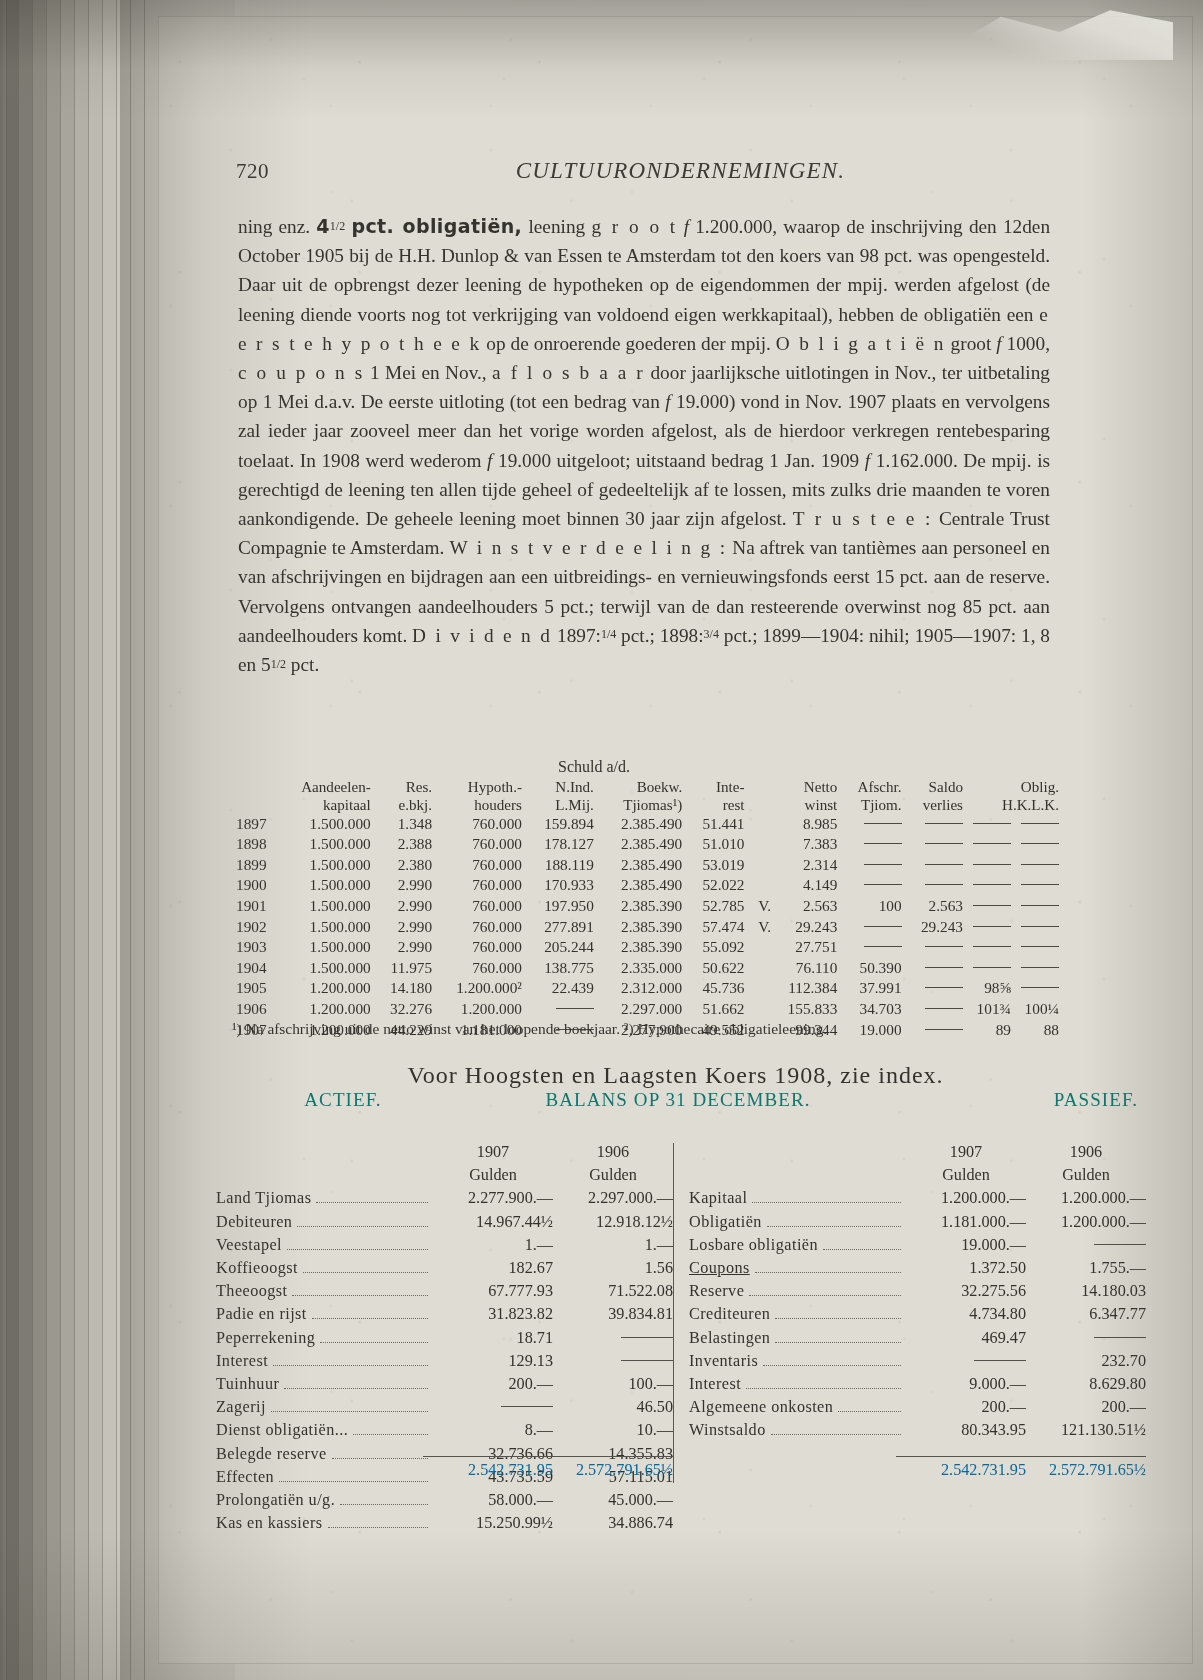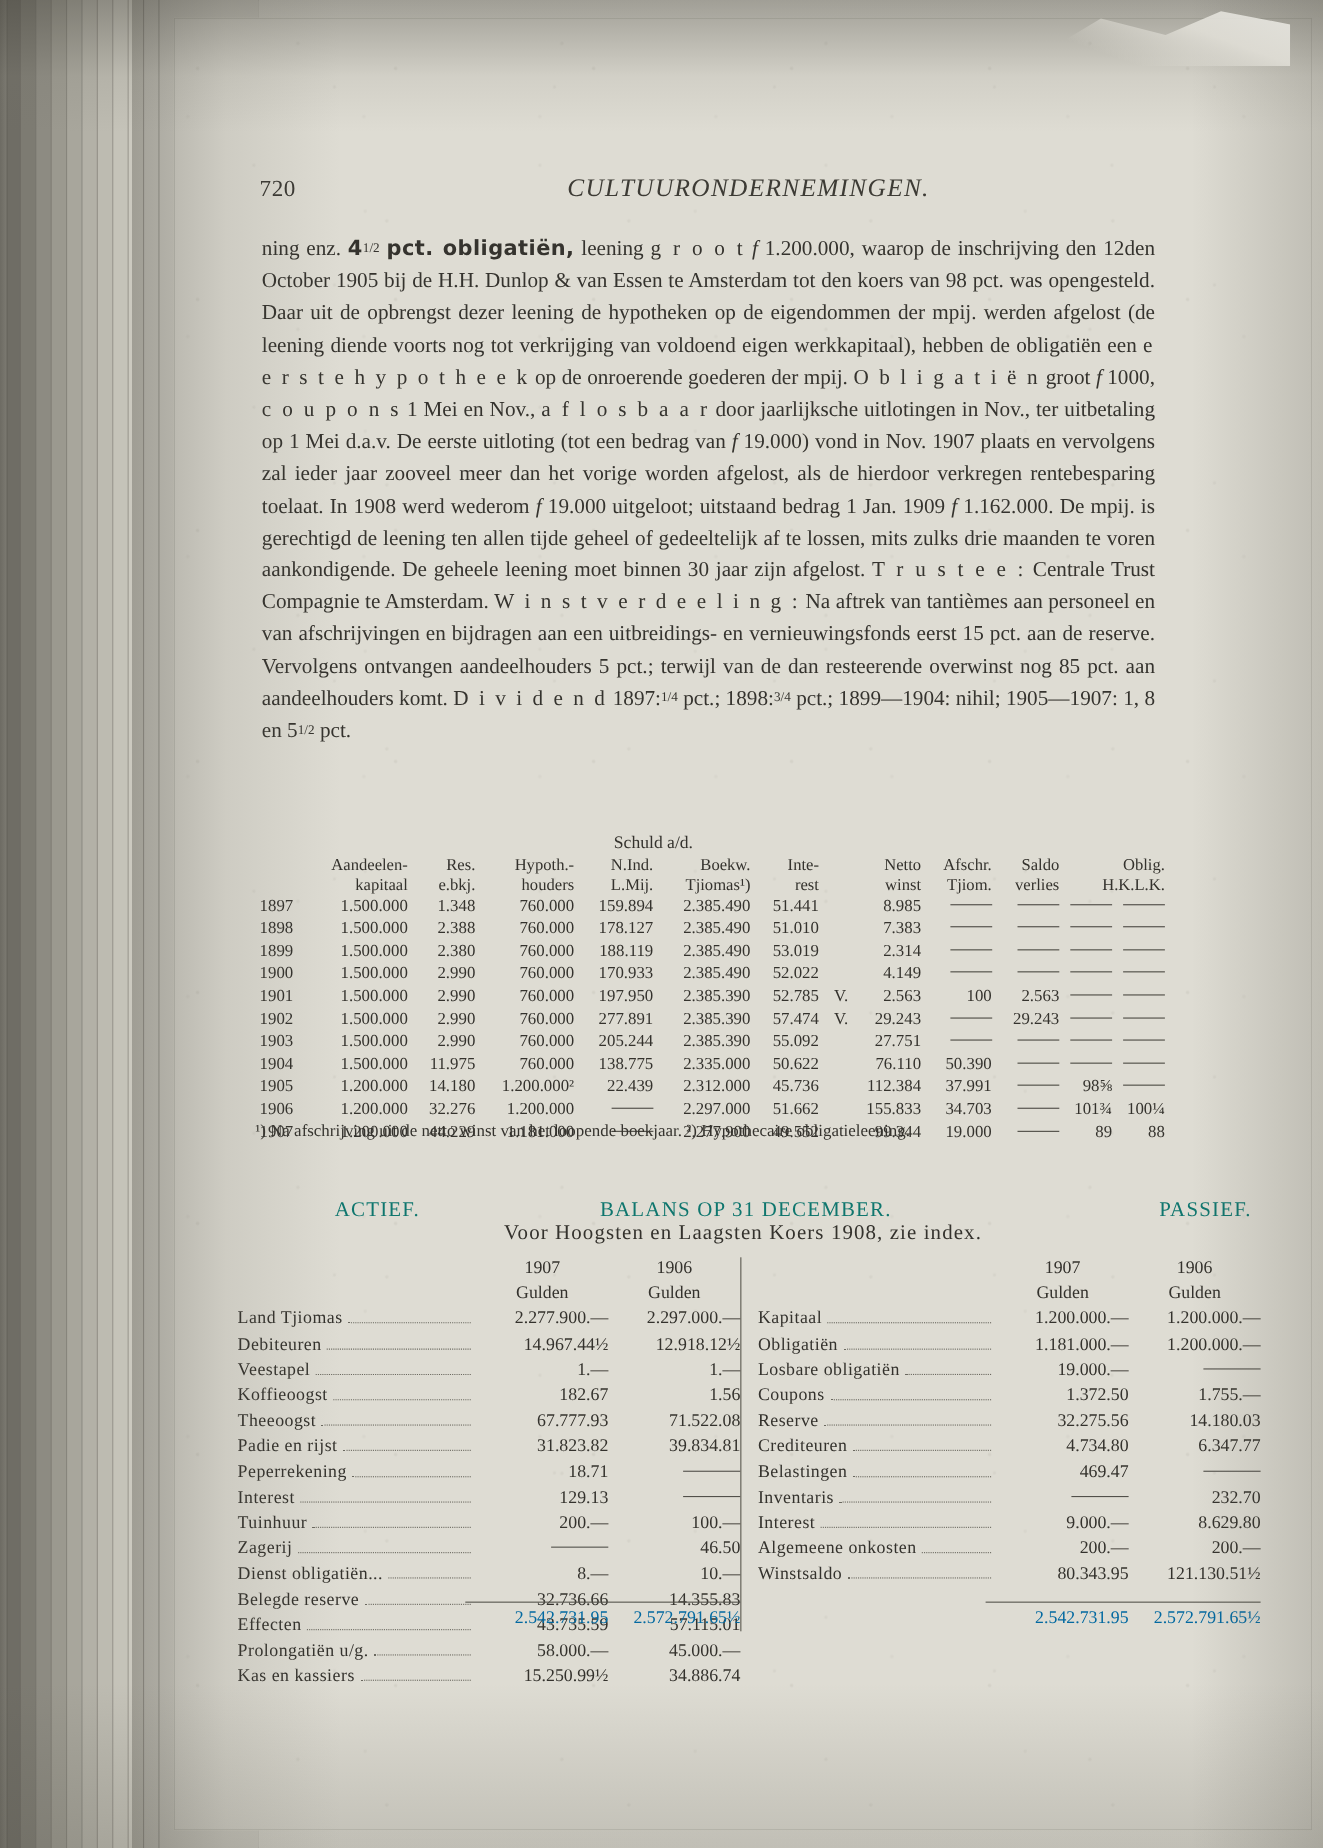--- a/index.html
+++ b/index.html
@@ -141,22 +141,22 @@
     display:inline-block;width:38px;height:0;
     border-top:1.7px solid #4b4942;
     vertical-align:.32em;
   }
 
   .footnote{
     position:absolute;left:74px;top:1003px;width:880px;
     font-size:15.4px;line-height:19px;color:#35332e;
   }
   .voorregel{
-    position:absolute;left:0;top:1094px;width:1035px;text-align:center;
-    font-size:19px;letter-spacing:1px;color:#34322d;
+    position:absolute;left:0;top:1046px;width:1035px;text-align:center;
+    font-size:24px;letter-spacing:1px;color:#34322d;
   }
 
   
   .balans-head{
     position:absolute;left:60px;top:1073px;width:920px;
     display:flex;font-size:19px;letter-spacing:1.1px;color:#0f766e;
   }
   .bh-actief{width:250px;text-align:center;}
   .bh-mid{flex:1;text-align:center;}
   .bh-passief{width:250px;text-align:right;}
@@ -610,21 +610,21 @@
                 <div class="c1">1.181.000.—</div>
                 <div class="c2">1.200.000.—</div>
               </div>
               <div class="brow">
                 <div class="lbl" style="flex: 0 0 auto;">Losbare obligatiën</div>
                 <div class="lead"></div>
                 <div class="c1">19.000.—</div>
                 <div class="c2"><span class="rule"></span></div>
               </div>
               <div class="brow">
-                <div class="lbl" style="flex: 0 0 auto;">Coupons</div>
+                <div class="lbl" style="flex: 0 0 auto; text-decoration: underline;">Coupons</div>
                 <div class="lead"></div>
                 <div class="c1">1.372.50</div>
                 <div class="c2">1.755.—</div>
               </div>
               <div class="brow">
                 <div class="lbl" style="flex: 0 0 auto;">Reserve</div>
                 <div class="lead"></div>
                 <div class="c1">32.275.56</div>
                 <div class="c2">14.180.03</div>
               </div>

